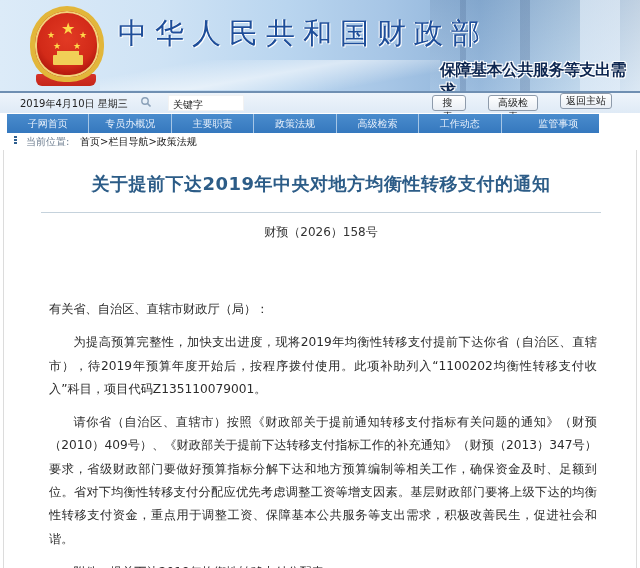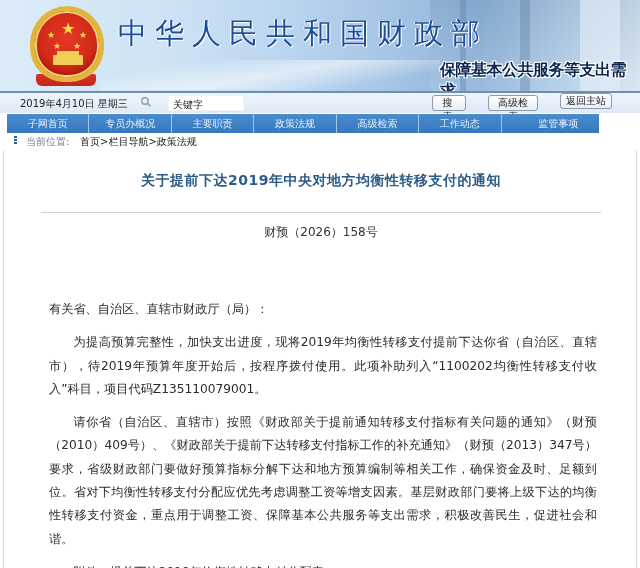--- a/index.html
+++ b/index.html
@@ -119,21 +119,21 @@
     .crumb-path { position: absolute; left: 80px; top: 2px; color: #222; }
 
     
     .frame {
       position: absolute; left: 3px; top: 150px; width: 634px; height: 418px;
       border-left: 1px solid #dcdcdc; border-right: 1px solid #dcdcdc; background: #fff;
     }
     .doc-title {
       position: absolute; left: 0; top: 22px; width: 634px; text-align: center;
       font-family: "DejaVu Sans", sans-serif; font-weight: bold;
-      font-size: 14px; color: #2c5c87; letter-spacing: 0.5px;
+      font-size: 18px; color: #2c5c87; letter-spacing: 0.5px;
     }
     .title-rule {
       position: absolute; left: 37px; top: 62px; width: 560px; height: 1px;
       background: #c5d2dc;
     }
     .doc-number {
       position: absolute; left: 0; top: 74px; width: 634px; text-align: center;
       font-size: 12px; color: #333;
     }
     .doc-body {

